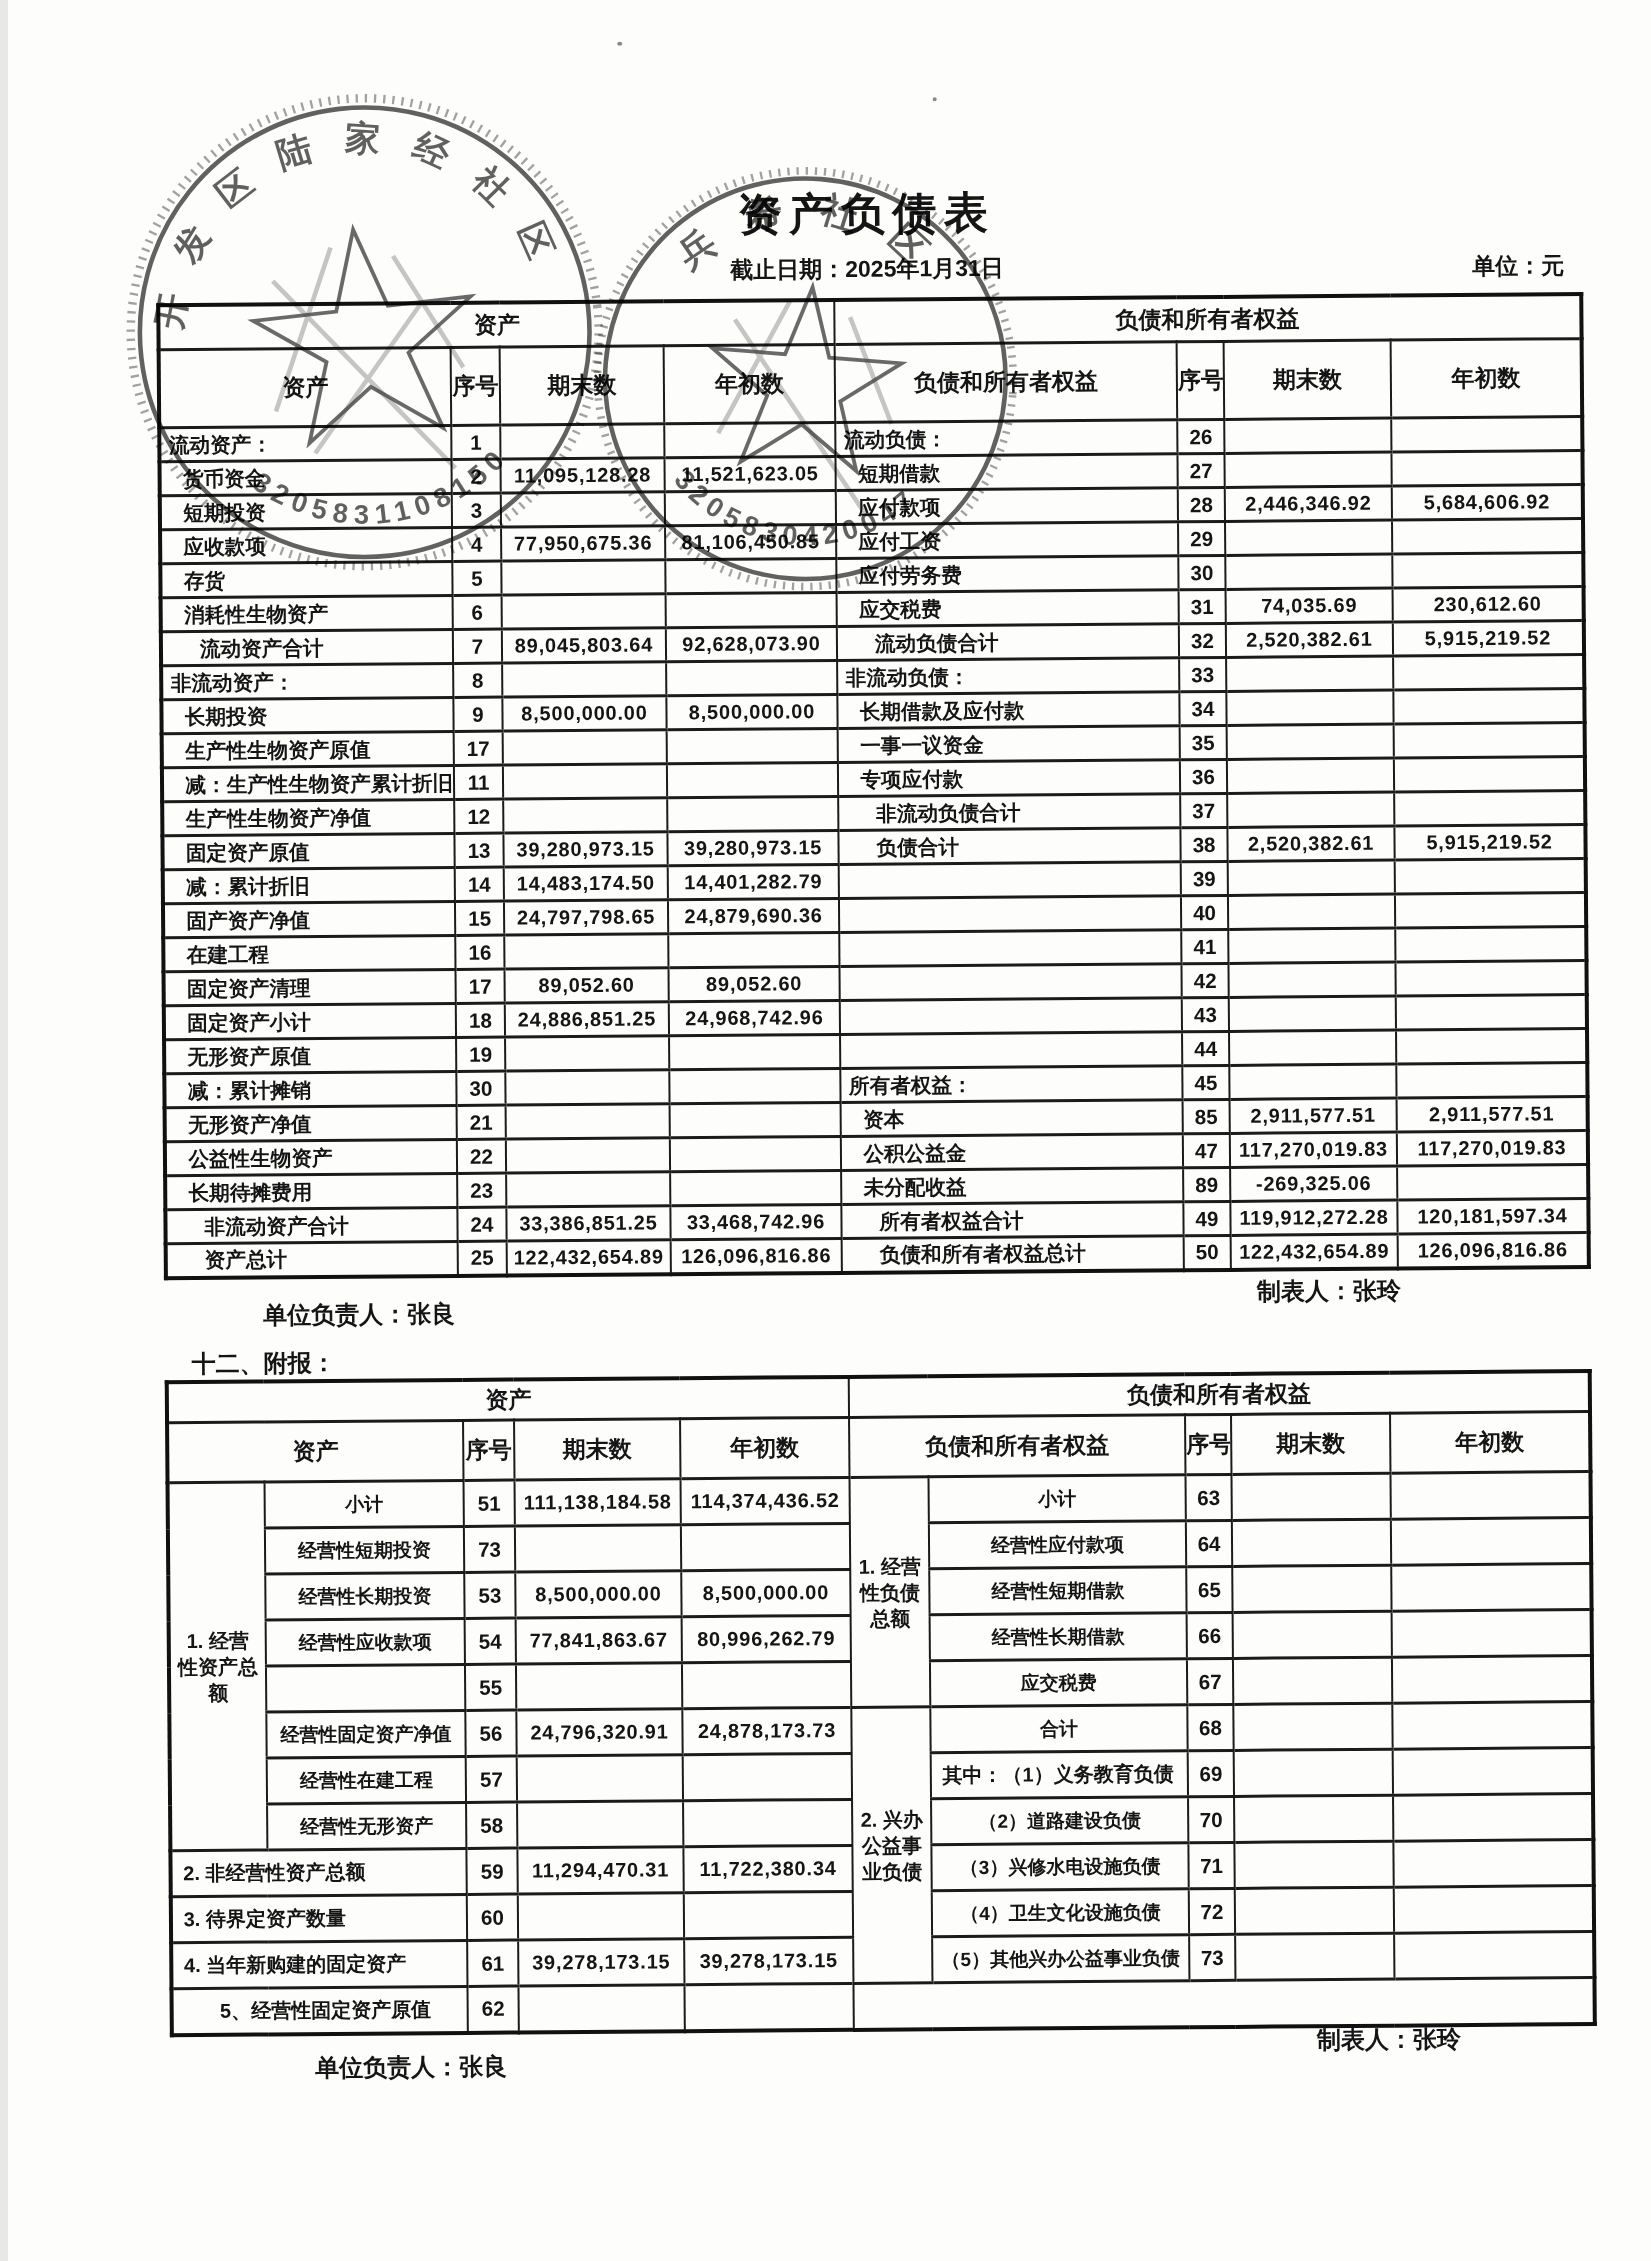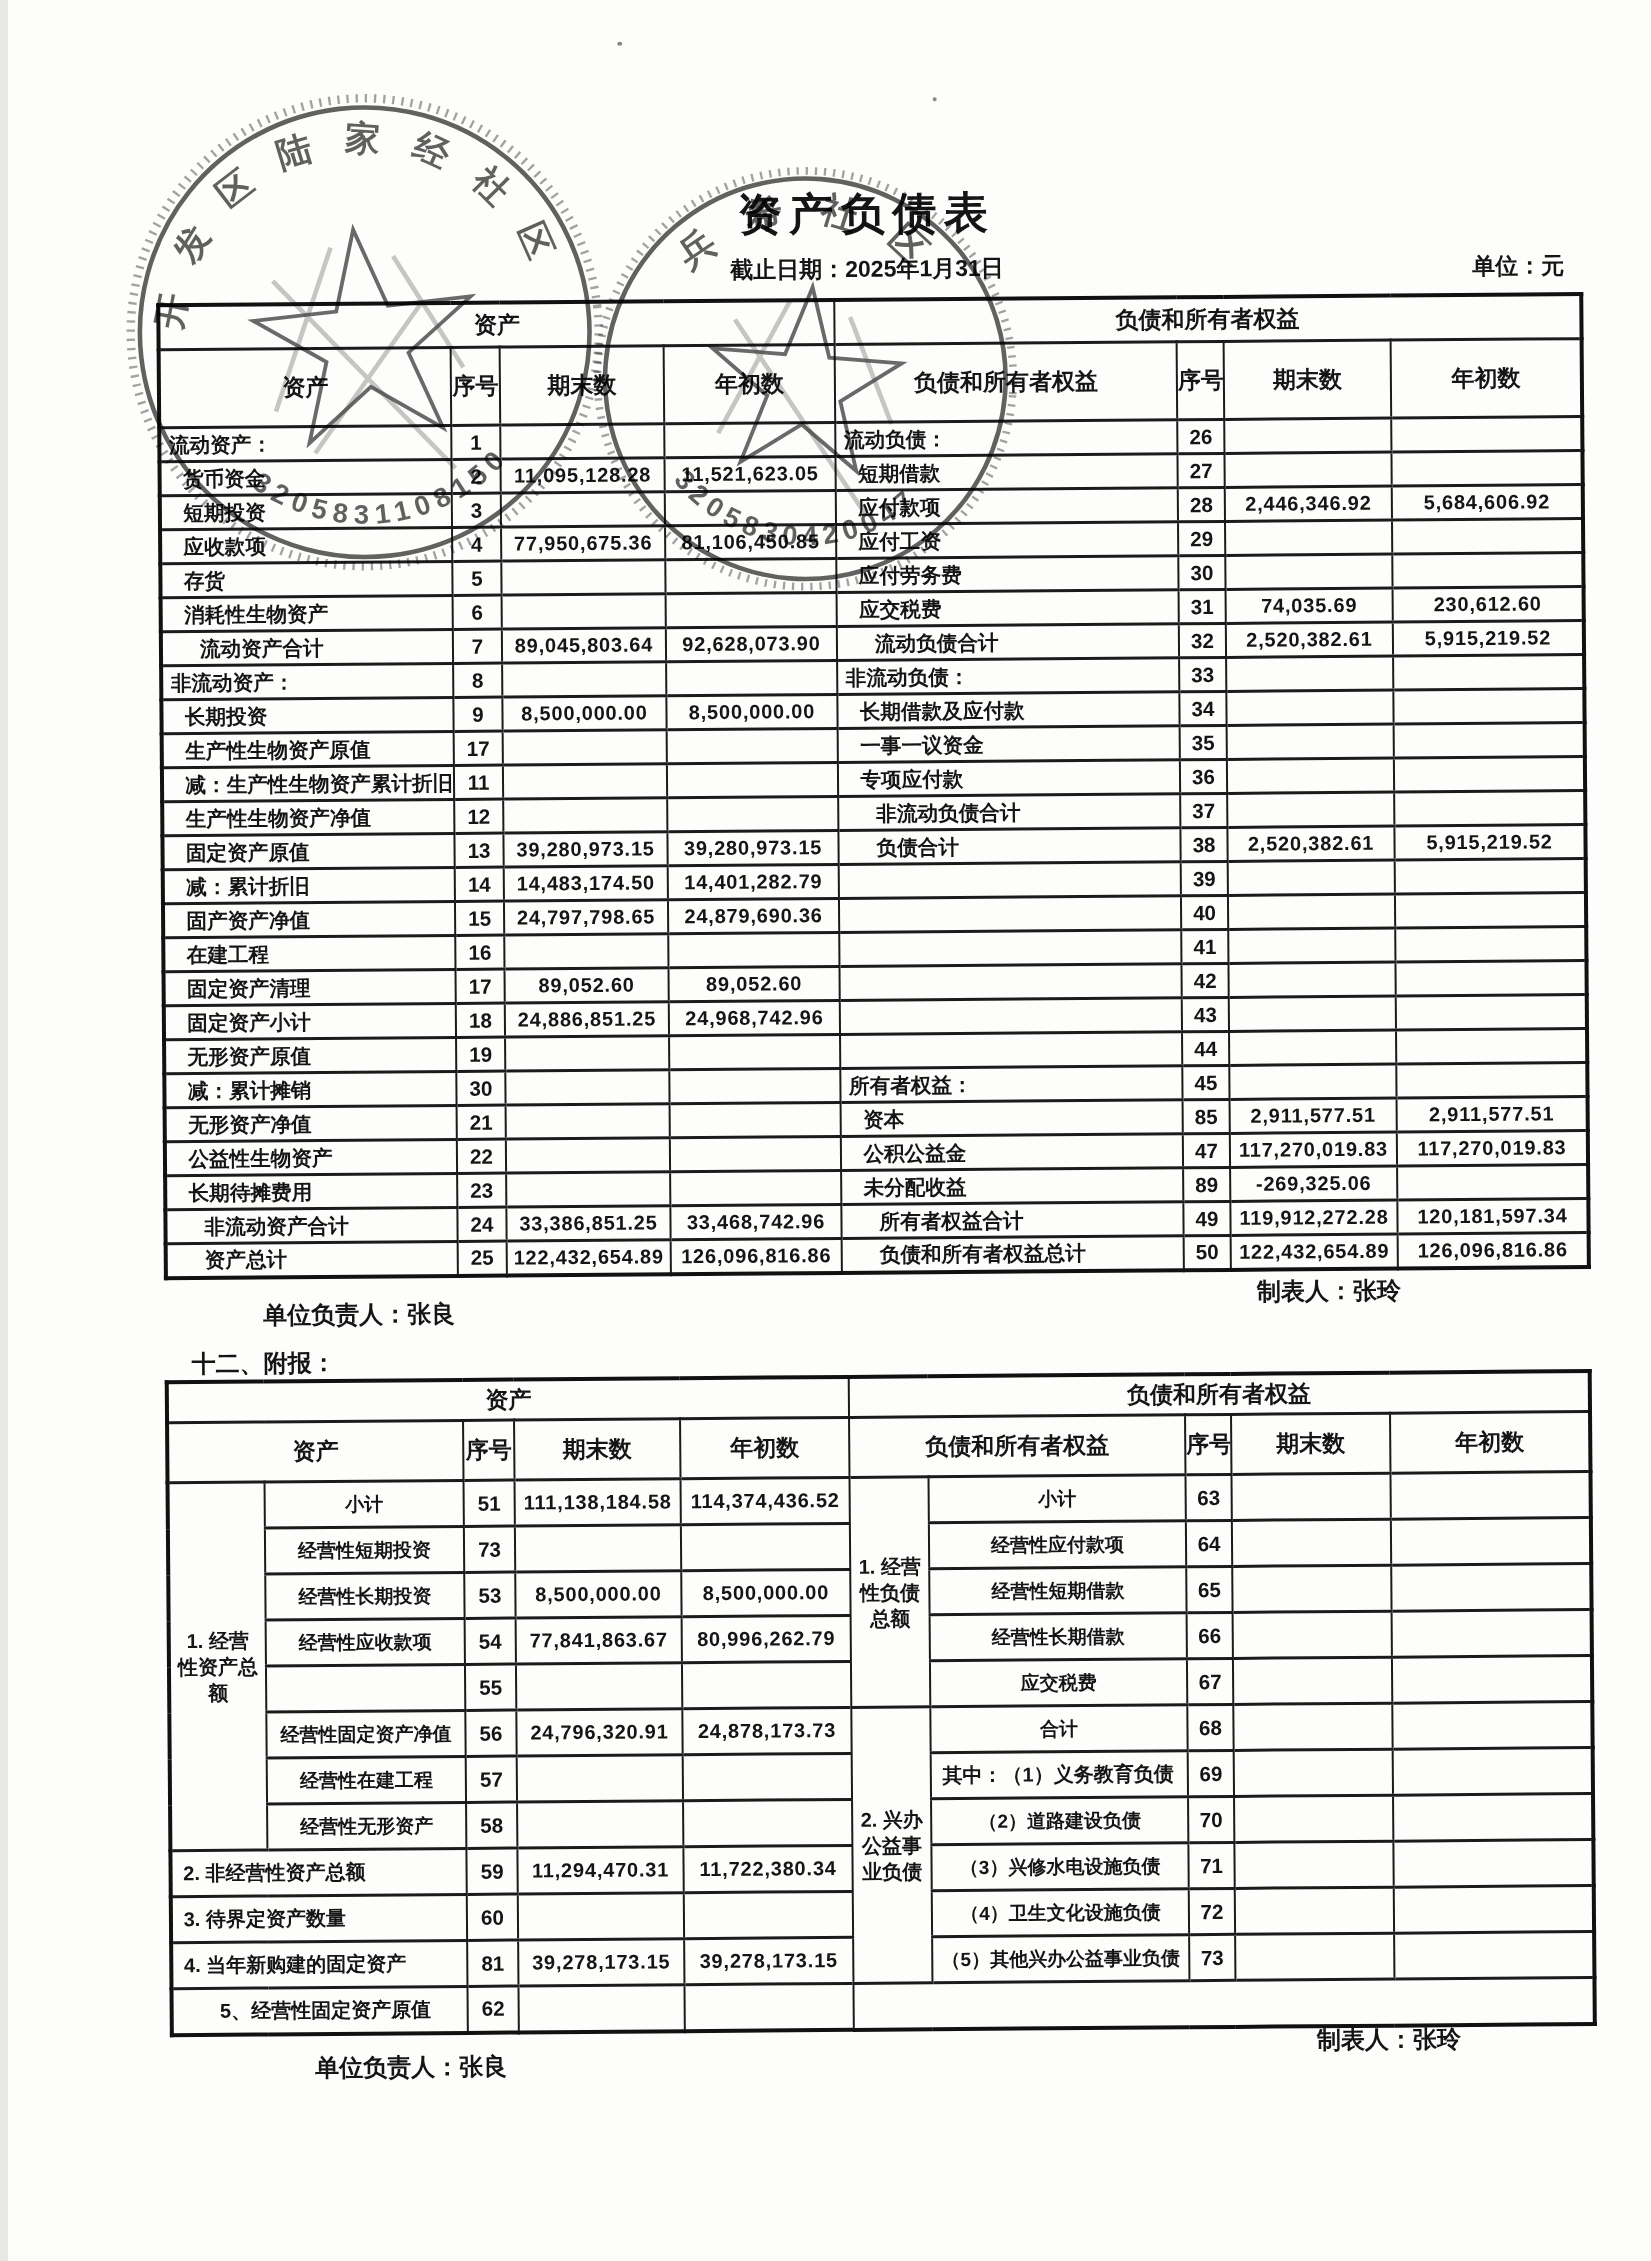--- a/index.html
+++ b/index.html
@@ -467,21 +467,21 @@
         <td class="seq">60</td>
         <td class="num"></td>
         <td class="num"></td>
         <td class="albl">（4）卫生文化设施负债</td>
         <td class="seq">72</td>
         <td class="num"></td>
         <td class="num"></td>
       </tr>
       <tr>
         <td class="flbl" colspan="2">4. 当年新购建的固定资产</td>
-        <td class="seq">81</td>
+        <td class="seq">61</td>
         <td class="num">39,278,173.15</td>
         <td class="num">39,278,173.15</td>
         <td class="albl">（5）其他兴办公益事业负债</td>
         <td class="seq">73</td>
         <td class="num"></td>
         <td class="num"></td>
       </tr>
       <tr>
         <td class="flbl" colspan="2" style="text-align:center;">5、经营性固定资产原值</td>
         <td class="seq">62</td>

